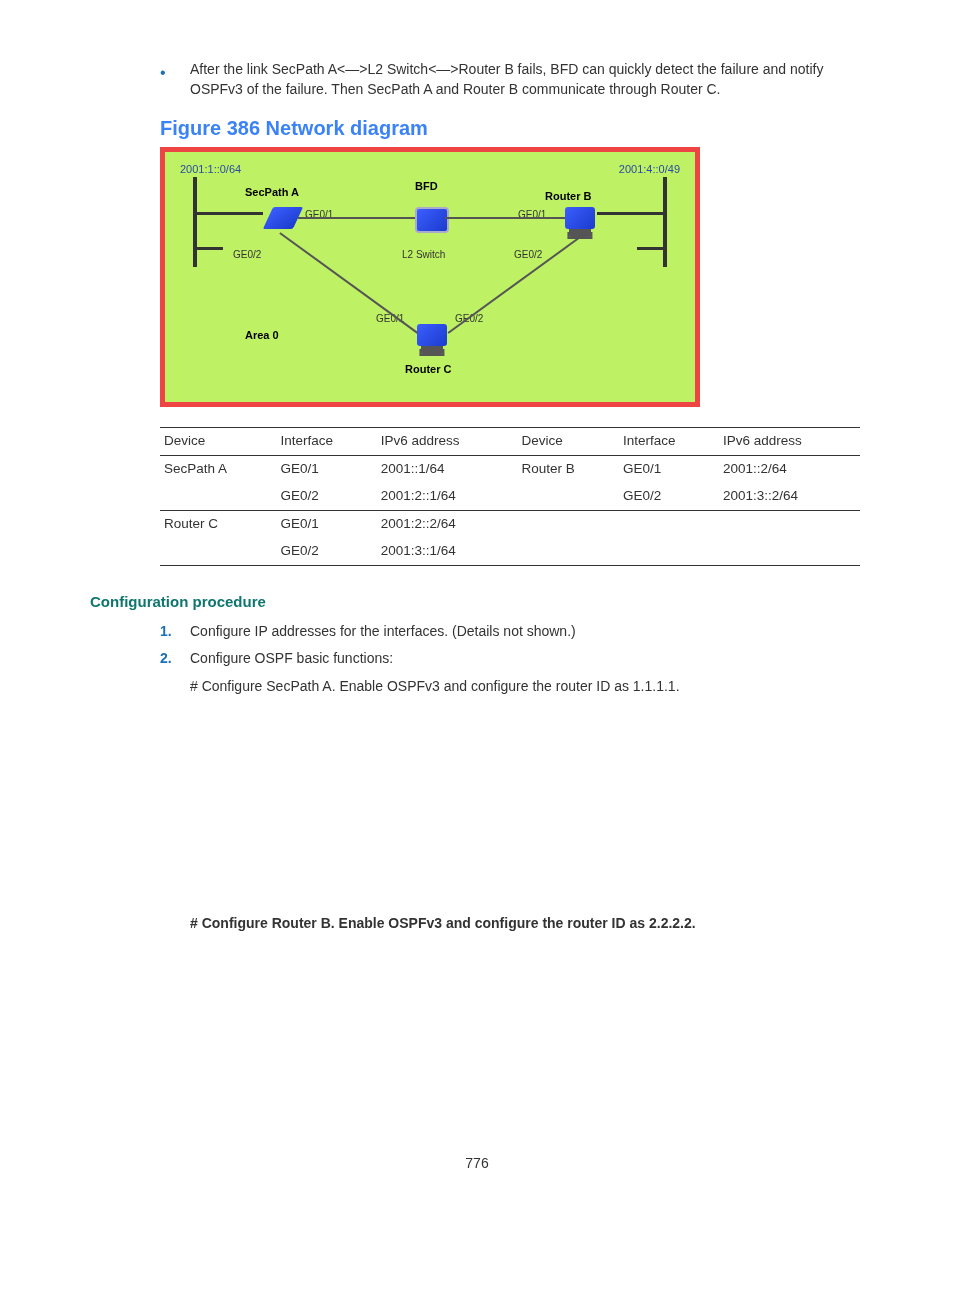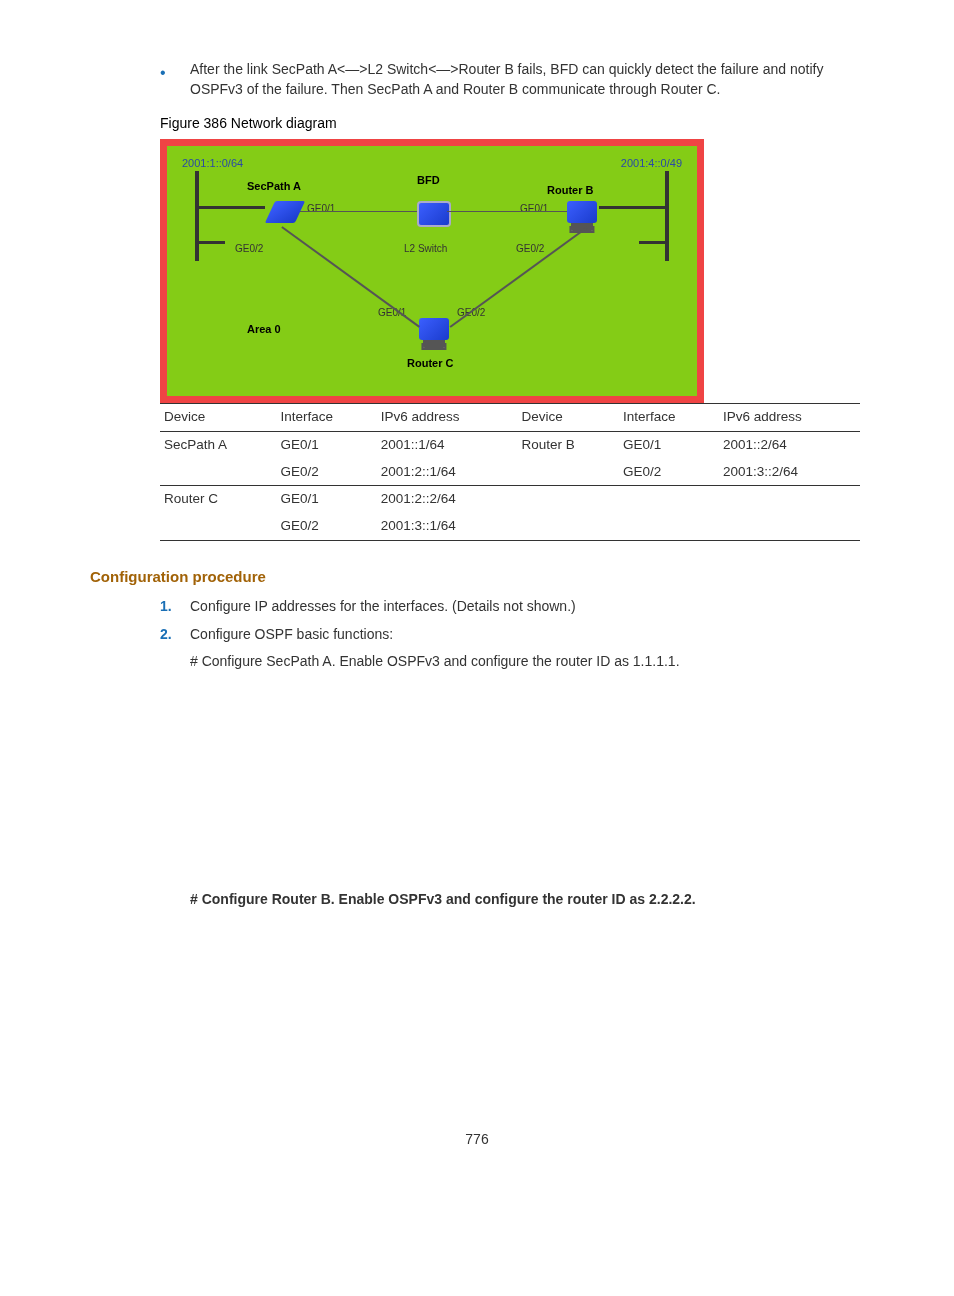--- a/index.html
+++ b/index.html
@@ -25,32 +25,32 @@
   }
   .bullet-list li::before {
     content: "•";
     position: absolute;
     left: 0;
     top: 2px;
     color: #1a6fb5;
     font-size: 16px;
   }
   .fig-caption {
-    color: #000000;
-    font-weight: normal;
-    font-size: 14px;
+    color: #3b82f6;
+    font-weight: bold;
+    font-size: 20px;
     margin: 10px 0 5px 70px;
   }
   .diagram {
     margin-left: 70px;
     width: 530px;
     height: 250px;
-    border: 7px solid #ef4444;
+    border: 5px solid #ef4444;
     position: relative;
-    background: #84cc16;
+    background: #bef264;
     font-size: 11px;
   }
   .d-net-left, .d-net-right {
     position: absolute;
     top: 10px;
     color: #2a4aa5;
     font-weight: normal;
   }
   .d-net-left { left: 15px; }
   .d-net-right { right: 15px; }
@@ -61,35 +61,36 @@
   .device-icon { position:absolute; width:30px; height:22px; }
   .secpath-shape { width:100%; height:100%; background:linear-gradient(135deg,#3b5fff,#1a3bcc); transform:skewX(-25deg); border-radius:2px; }
   .router-shape { width:100%; height:100%; background:linear-gradient(135deg,#3b5fff,#1a3bcc); border-radius:3px; position:relative; }
   .router-shape::after { content:""; position:absolute; bottom:-8px; left:50%; transform:translateX(-50%); width:22px; height:8px; background:#555; border-radius:0 0 2px 2px; font-size:6px; }
   .switch-shape { width:100%; height:100%; background:linear-gradient(135deg,#3b5fff,#1a3bcc); border-radius:4px; border:2px solid #aac; }
   .r-lbl { position:absolute; bottom:-10px; left:50%; transform:translateX(-50%); font-size:5px; color:#fff; background:#555; padding:0 2px; }
   .link-line { position:absolute; height:1.5px; background:#555; transform-origin:left center; }
 
   .addr-table {
     margin-left: 70px;
+    margin-top: 20px;
     width: 700px;
     border-collapse: collapse;
     font-size: 13.5px;
   }
   .addr-table td, .addr-table th {
     text-align: left;
     padding: 4px 8px 4px 4px;
     font-weight: normal;
   }
   .addr-table .hdr-row td { border-top: 1.5px solid #333; border-bottom: 1px solid #333; }
   .addr-table .mid-row td { border-bottom: 1px solid #333; }
   .addr-table .last-row td { border-bottom: 1.5px solid #333; }
 
   .section-h {
-    color: #a16207;
+    color: #0f766e;
     font-weight: bold;
     font-size: 15px;
     margin: 25px 0 10px 0;
   }
   .num-list {
     list-style: none;
     padding-left: 70px;
     margin: 0;
   }
   .num-list > li {

